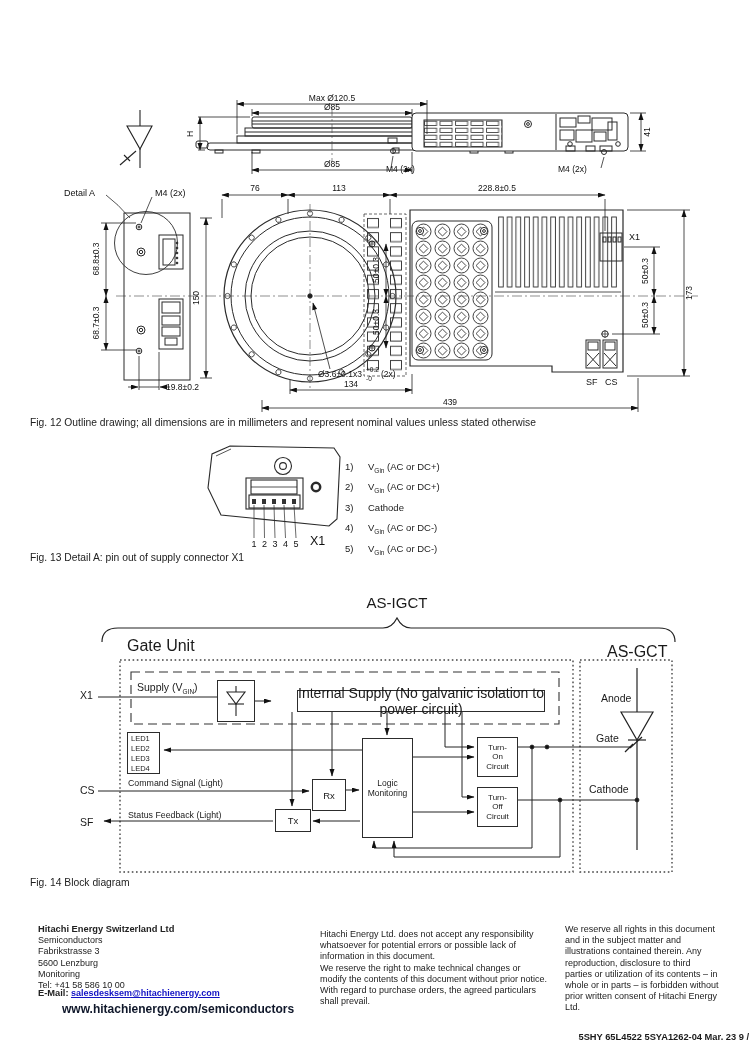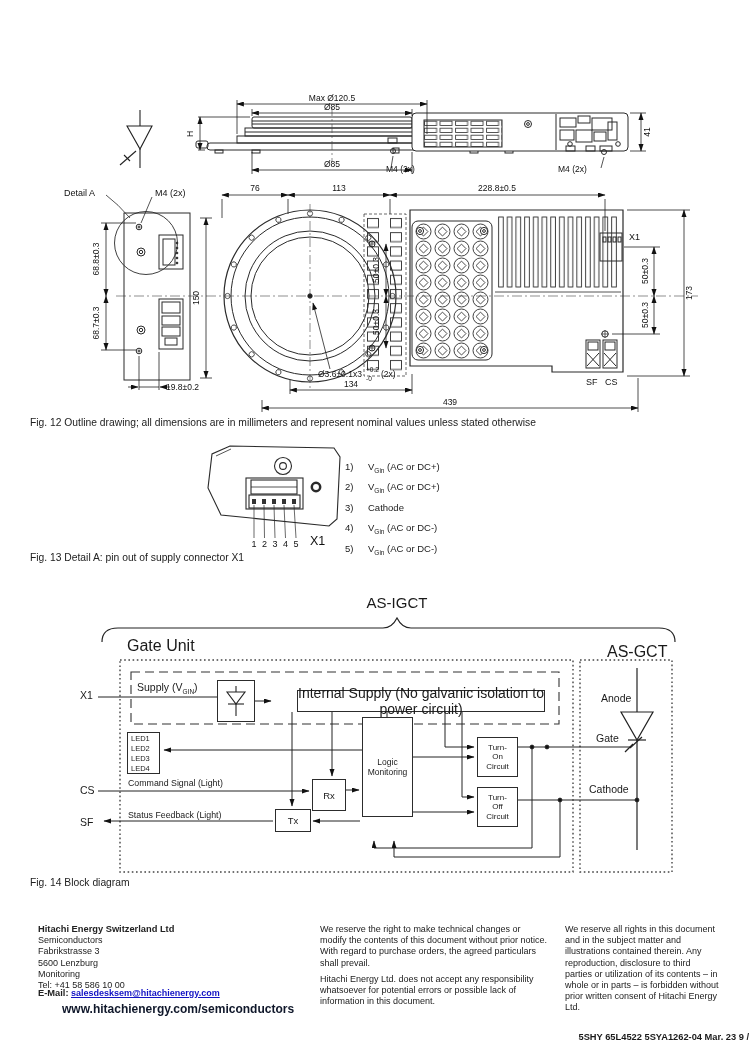--- a/index.html
+++ b/index.html
@@ -421,21 +421,21 @@
 </div>
 
 <div class="lbl9" style="left:128px;top:778px;">Command Signal (Light)</div>
 <div class="lbl9" style="left:128px;top:810px;">Status Feedback (Light)</div>
 <div class="lbl10" style="left:80px;top:784px;">CS</div>
 <div class="lbl10" style="left:80px;top:816px;">SF</div>
 
 <div class="bx cen" style="left:312px;top:779px;width:34px;height:32px;font-size:9.5px;">Rx</div>
 <div class="bx cen" style="left:275px;top:809px;width:36px;height:23px;font-size:9.5px;">Tx</div>
 
-<div class="bx cen" style="left:362px;top:717px;width:51px;height:100px;font-size:8.5px;flex-direction:column;text-align:right;">
+<div class="bx cen" style="left:362px;top:738px;width:51px;height:100px;font-size:8.5px;flex-direction:column;text-align:right;">
   <div>Logic</div>
   <div>Monitoring</div>
 </div>
 
 <div class="bx cen" style="left:477px;top:737px;width:41px;height:40px;font-size:8px;line-height:9.5px;flex-direction:column;">
   <div>Turn-</div>
   <div>On</div>
   <div>Circuit</div>
 </div>
 <div class="bx cen" style="left:477px;top:787px;width:41px;height:40px;font-size:8px;line-height:9.5px;flex-direction:column;">
@@ -456,22 +456,22 @@
   <div>Monitoring</div>
   <div>Tel: +41 58 586 10 00</div>
 </div>
 <div class="foot" style="left:38px;top:988px;">
   <b>E-Mail:</b>
   <span class="email">salesdesksem@hitachienergy.com</span>
 </div>
 <div class="site" style="left:38px;top:1002px;">www.hitachienergy.com/semiconductors</div>
 
 <div class="foot" style="left:320px;top:924px;width:228px;">
+  <div style="margin-top:5px;">Hitachi Energy Ltd. does not accept any responsibility whatsoever for potential errors or possible lack of information in this document.</div>
   <div>We reserve the right to make technical changes or modify the contents of this document without prior notice. With regard to purchase orders, the agreed particulars shall prevail.</div>
-  <div style="margin-top:5px;">Hitachi Energy Ltd. does not accept any responsibility whatsoever for potential errors or possible lack of information in this document.</div>
 </div>
 
 <div class="foot" style="left:565px;top:924px;width:155px;">
   <div>We reserve all rights in this document and in the subject matter and illustrations contained therein. Any reproduction, disclosure to third parties or utilization of its contents – in whole or in parts – is forbidden without prior written consent of Hitachi Energy Ltd.</div>
 </div>
 
 <div class="docref" style="left:500px;top:1032px;width:262px;">5SHY 65L4522 5SYA1262-04 Mar. 23  9 / 10</div>
 
 </div>
 

